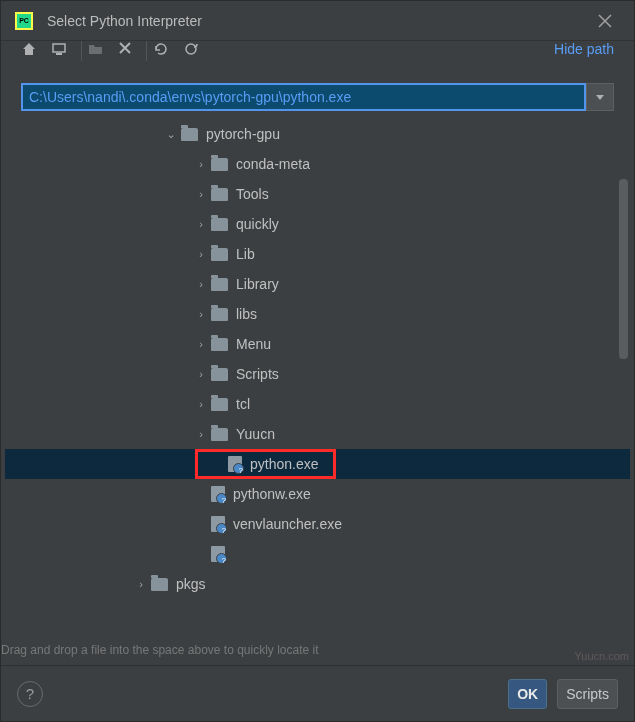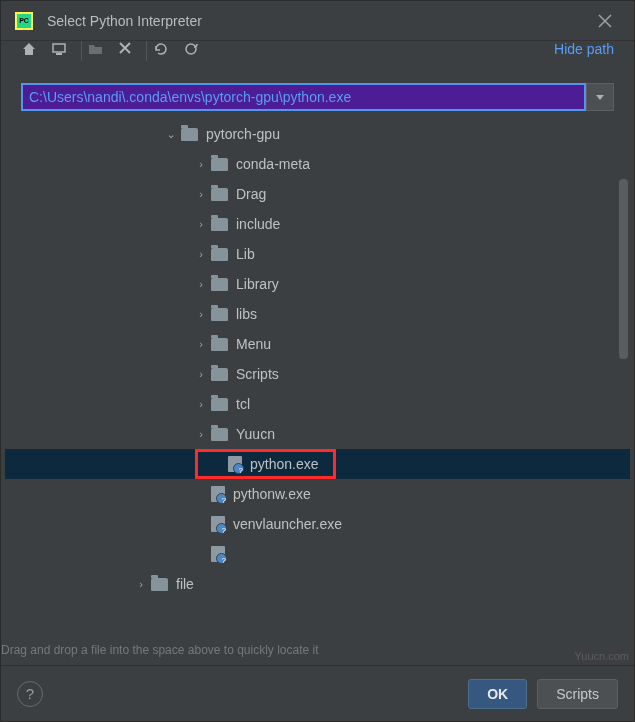--- a/index.html
+++ b/index.html
@@ -47,21 +47,21 @@
       align-items: flex-start;
       padding: 0 20px;
     }
     .t-icon { color: #a4a4a4; margin-right: 14px; cursor: pointer; }
     .t-sep { width: 1px; height: 20px; background: #555; margin: 0 6px 0 0; }
     .hide-path { margin-left: auto; color: #589df6; font-size: 14px; cursor: pointer; }
     .path-row { display: flex; padding: 0 20px 6px 20px; }
     .path-input {
       flex: 1;
       height: 28px;
-      background: #4c1d95;
+      background: #0c4a6e;
       border: 2px solid #5394ec;
       color: #589df6;
       font-size: 14px;
       padding: 0 6px;
       outline: none;
     }
     .path-input::selection { background: #2f65ca; color: #fff; }
     .path-drop {
       width: 28px;
       height: 28px;
@@ -119,21 +119,21 @@
       display: flex;
       align-items: center;
       padding: 0 16px;
     }
     .help-btn {
       width: 26px; height: 26px; border-radius: 50%; border: 1px solid #6a6a6a;
       color: #9a9a9a; display: flex; align-items: center; justify-content: center;
       font-size: 15px; cursor: pointer;
     }
     .btn {
-      height: 30px; padding: 0 18px; font-size: 14px; border-radius: 3px;
+      height: 30px; padding: 0 8px; font-size: 14px; border-radius: 3px;
       cursor: pointer; margin-left: 10px; border: 1px solid #5e6060;
       background: #4c5052; color: #c8c8c8;
     }
     .btn.primary { background: #365880; border-color: #4a708b; color: #e8e8e8; font-weight: 600; }
     .scrollbar {
       position: absolute; right: 2px; top: 60px; width: 9px; height: 180px;
       background: #5a5d5f; border-radius: 4px;
     }
     .watermark { position: absolute; right: 6px; bottom: 60px; color: rgba(180,150,150,0.3); font-size: 11px; }
     svg { display: block; }
@@ -211,26 +211,26 @@
           <span>pytorch-gpu</span>
         </div>
         <div class="node" style="padding-left: 190px;">
           <span class="arrow">›</span>
           <span class="folder-ic"></span>
           <span>conda-meta</span>
         </div>
         <div class="node" style="padding-left: 190px;">
           <span class="arrow">›</span>
           <span class="folder-ic"></span>
-          <span>Drag</span>
-        </div>
-        <div class="node" style="padding-left: 190px;">
-          <span class="arrow">›</span>
-          <span class="folder-ic"></span>
-          <span>include</span>
+          <span>Tools</span>
+        </div>
+        <div class="node" style="padding-left: 190px;">
+          <span class="arrow">›</span>
+          <span class="folder-ic"></span>
+          <span>quickly</span>
         </div>
         <div class="node" style="padding-left: 190px;">
           <span class="arrow">›</span>
           <span class="folder-ic"></span>
           <span>Lib</span>
         </div>
         <div class="node" style="padding-left: 190px;">
           <span class="arrow">›</span>
           <span class="folder-ic"></span>
           <span>Library</span>
@@ -286,21 +286,21 @@
         </div>
         <div class="node" style="padding-left: 190px;">
           <span style="width: 16px; display: inline-block;"></span>
           <span class="file-ic">
             <span class="file-q">?</span>
           </span>
         </div>
         <div class="node" style="padding-left: 130px;">
           <span class="arrow">›</span>
           <span class="folder-ic"></span>
-          <span>file</span>
+          <span>pkgs</span>
         </div>
       </div>
     <div class="scrollbar"></div>
   </div>
 
   <div class="hint">Drag and drop a file into the space above to quickly locate it</div>
 
   <div class="footer">
     <div class="help-btn">?</div>
     <div style="flex:1"></div>

